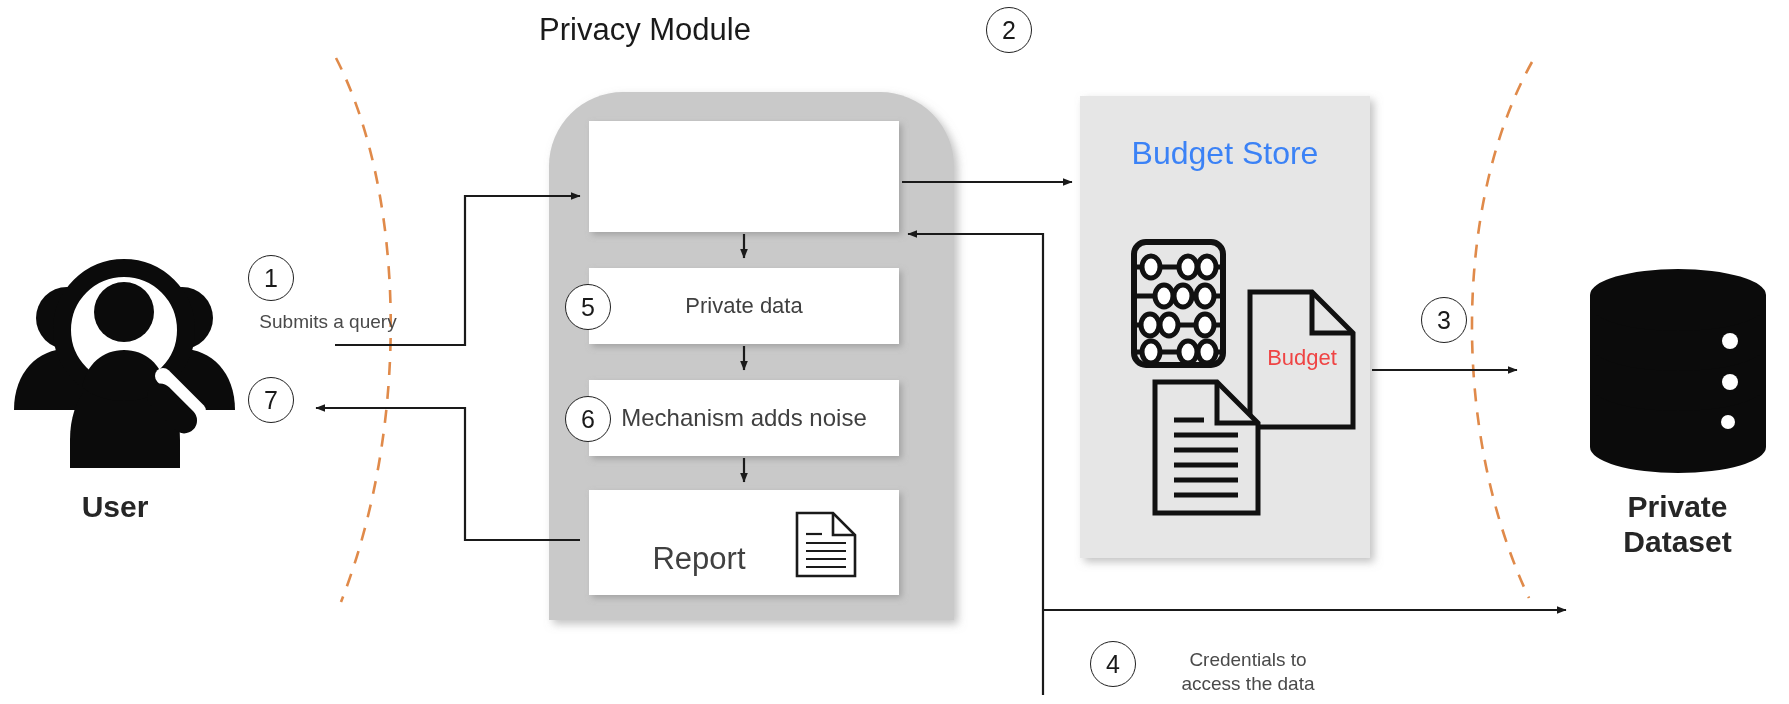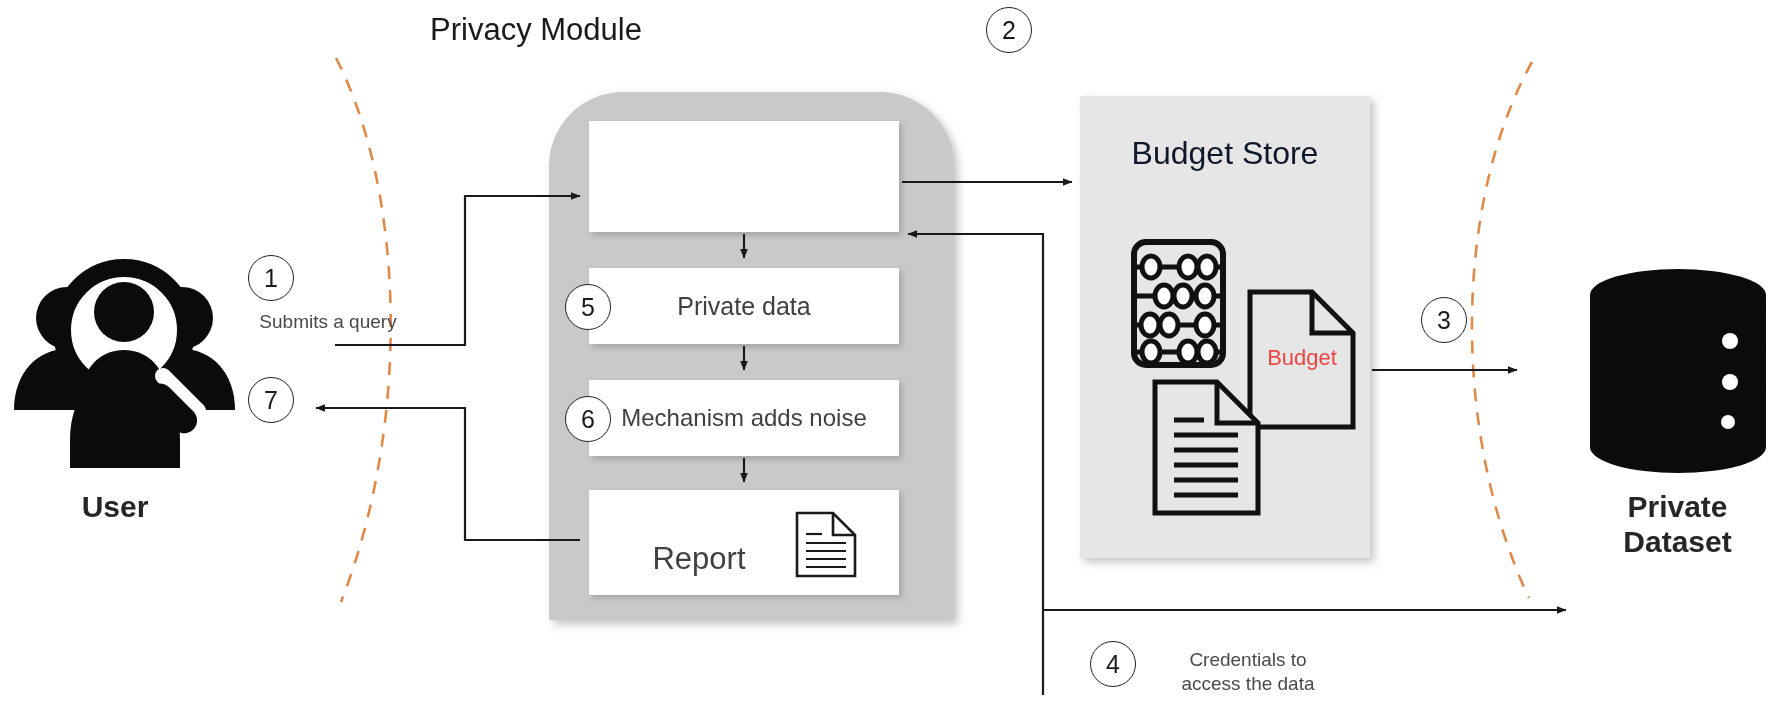--- a/index.html
+++ b/index.html
@@ -1,35 +1,35 @@
 <!DOCTYPE html>
 <html><head>
 <meta charset="utf-8">
 <style>
   html,body{margin:0;padding:0;background:#ffffff;}
   body{font-family:"Liberation Sans","DejaVu Sans",sans-serif;}
   #stage{position:relative;width:1789px;height:704px;background:#fff;overflow:hidden;}
   svg.layer{position:absolute;left:0;top:0;width:1789px;height:704px;}
   .title-privacy{
-    position:absolute;left:430px;top:12px;width:430px;
+    position:absolute;left:430px;top:12px;width:430px;text-align:center;
     font-size:31px;color:#1a1a1a;
   }
   .boxtext{
     position:absolute;display:flex;align-items:center;justify-content:center;
     text-align:center;color:#404040;
   }
   .step-num{
     position:absolute;width:44px;height:44px;border:1.6px solid #202020;border-radius:50%;
     display:flex;align-items:center;justify-content:center;font-size:25px;color:#1a1a1a;
     background:transparent;
   }
   .step-num.onbox{background:#fff;}
   .ann{position:absolute;font-size:19px;color:#4a4a4a;text-align:center;line-height:1.28;}
   .ent-label{position:absolute;font-size:30px;color:#262626;text-align:center;line-height:1.15;font-weight:bold;}
-  .bigbox-label{position:absolute;font-size:32px;color:#0f172a;text-align:center;}
+  .bigbox-label{position:absolute;font-size:32px;color:#3b82f6;text-align:center;}
   .budget-doc-label{position:absolute;font-size:22px;color:#ef4444;text-align:center;}
 </style>
 </head>
 <body>
 
 <div id="stage">
 
   <svg class="layer" viewBox="0 0 1789 704">
     <defs>
       <filter id="softshadow" x="-30%" y="-30%" width="180%" height="180%">
@@ -192,21 +192,21 @@
         <line x1="806" y1="551" x2="846" y2="551"></line>
         <line x1="806" y1="559" x2="846" y2="559"></line>
         <line x1="806" y1="567" x2="846" y2="567"></line>
       </g>
     </g>
   </svg>
 
   <div class="title-privacy">Privacy Module</div>
 
 
-  <div class="boxtext" style="left:589px;top:268px;width:310px;height:76px;font-size:25px;">
+  <div class="boxtext" style="left:589px;top:268px;width:310px;height:76px;font-size:22px;">
     <span>Private data</span>
   </div>
 
   <div class="boxtext" style="left:589px;top:380px;width:310px;height:76px;font-size:24px;">
     <span>Mechanism adds noise</span>
   </div>
 
   <div class="boxtext" style="left:589px;top:490px;width:220px;height:105px;font-size:31px;margin-top:16px;">
     <span>Report</span>
   </div>

